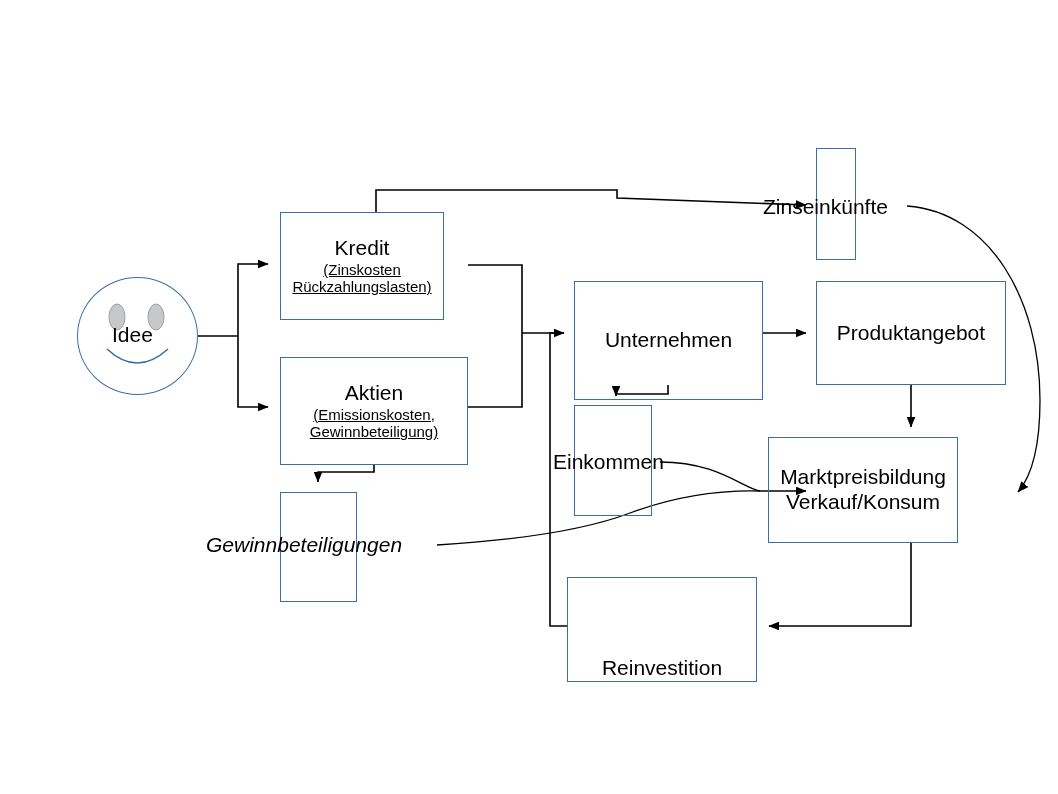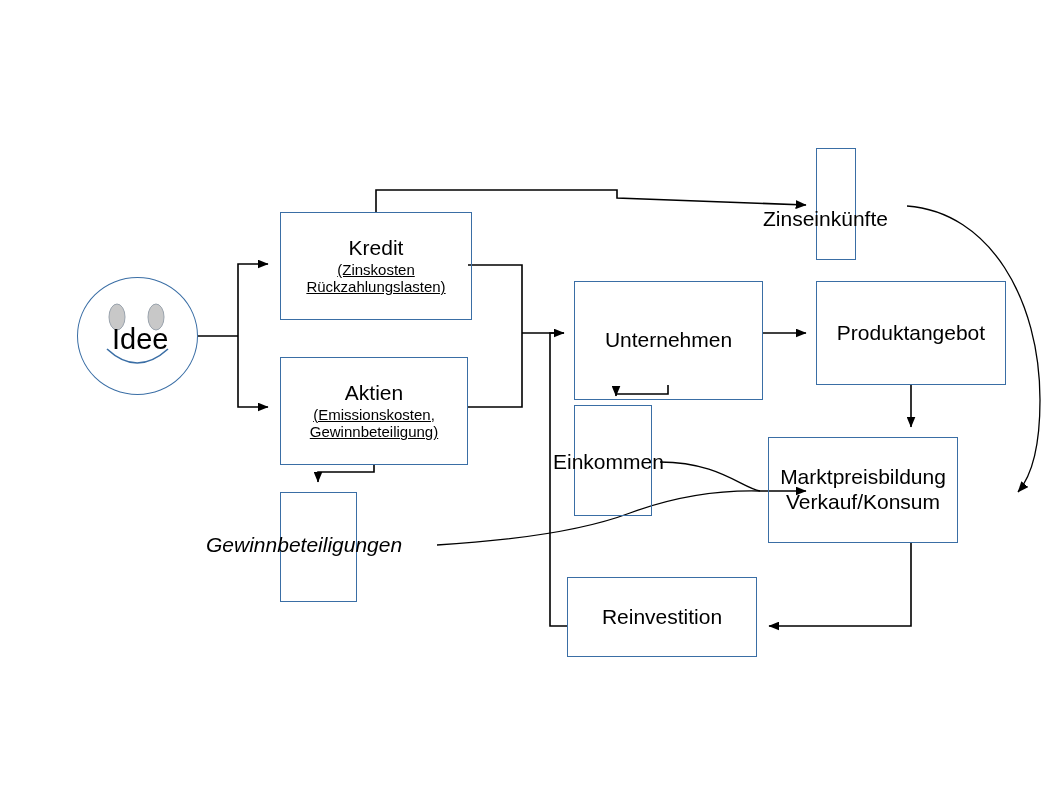--- a/index.html
+++ b/index.html
@@ -64,21 +64,21 @@
   
   #idee-face {
     position: absolute;
     box-sizing: border-box;
     border: 1px solid #3a6ea5;
     border-radius: 50%;
     background: transparent;
   }
   #idee-label {
     position: absolute;
-    font-size: 29px;
+    font-size: 21px;
     color: #000000;
     white-space: nowrap;
   }
 </style>
 </head>
 <body>
 
 <div id="canvas">
 
   <svg id="wires" viewBox="0 0 1058 794" xmlns="http://www.w3.org/2000/svg">
@@ -129,51 +129,51 @@
   </svg>
 
   <div id="idee-face" style="left:77px; top:277px; width:121px; height:118px;"></div>
   <svg style="position:absolute; left:77px; top:277px; width:121px; height:118px;" viewBox="0 0 121 118" xmlns="http://www.w3.org/2000/svg">
     <ellipse cx="40" cy="40" rx="8" ry="13" fill="#c8c8c8" stroke="#9aa3ad" stroke-width="1"></ellipse>
     <ellipse cx="79" cy="40" rx="8" ry="13" fill="#c8c8c8" stroke="#9aa3ad" stroke-width="1"></ellipse>
     <path d="M30,72 Q60,100 91,72" fill="none" stroke="#3a6ea5" stroke-width="1.6"></path>
   </svg>
   <div id="idee-label" style="left:112px; top:323px;">Idee</div>
 
-  <div class="node" style="left:280px; top:212px; width:192px; height:108px;">
+  <div class="node" style="left:280px; top:212px; width:164px; height:108px;">
     <div class="title">Kredit</div>
     <div class="sub">(Zinskosten</div>
     <div class="sub">Rückzahlungslasten)</div>
   </div>
 
   <div class="node" style="left:280px; top:357px; width:188px; height:108px;">
     <div class="title">Aktien</div>
     <div class="sub">(Emissionskosten,</div>
     <div class="sub">Gewinnbeteiligung)</div>
   </div>
 
   <div class="node empty-box" style="left:280px; top:492px; width:77px; height:110px;"></div>
   <div class="freelabel" style="left:206px; top:533px;font-style:italic;">Gewinnbeteiligungen</div>
 
   <div class="node empty-box" style="left:816px; top:148px; width:40px; height:112px;"></div>
-  <div class="freelabel" style="left:763px; top:195px;margin-top:12px;">Zinseinkünfte</div>
+  <div class="freelabel" style="left:763px; top:195px;">Zinseinkünfte</div>
 
   <div class="node" style="left:574px; top:281px; width:189px; height:119px;">
     <div class="title">Unternehmen</div>
   </div>
 
   <div class="node" style="left:816px; top:281px; width:190px; height:104px;text-align:center;">
     <div class="title">Produktangebot</div>
   </div>
 
   <div class="node two-line" style="left:768px; top:437px; width:190px; height:106px;">
     <div class="title">Marktpreisbildung</div>
     <div class="title">Verkauf/Konsum</div>
   </div>
 
   <div class="node empty-box" style="left:574px; top:405px; width:78px; height:111px;"></div>
   <div class="freelabel" style="left:553px; top:450px;text-align:right;">Einkommen</div>
 
-  <div class="node" style="left:567px; top:577px; width:190px; height:80px;">
+  <div class="node" style="left:567px; top:577px; width:190px; height:105px;justify-content:flex-end;">
     <div class="title">Reinvestition</div>
   </div>
 
 </div>
 
 </body></html>

